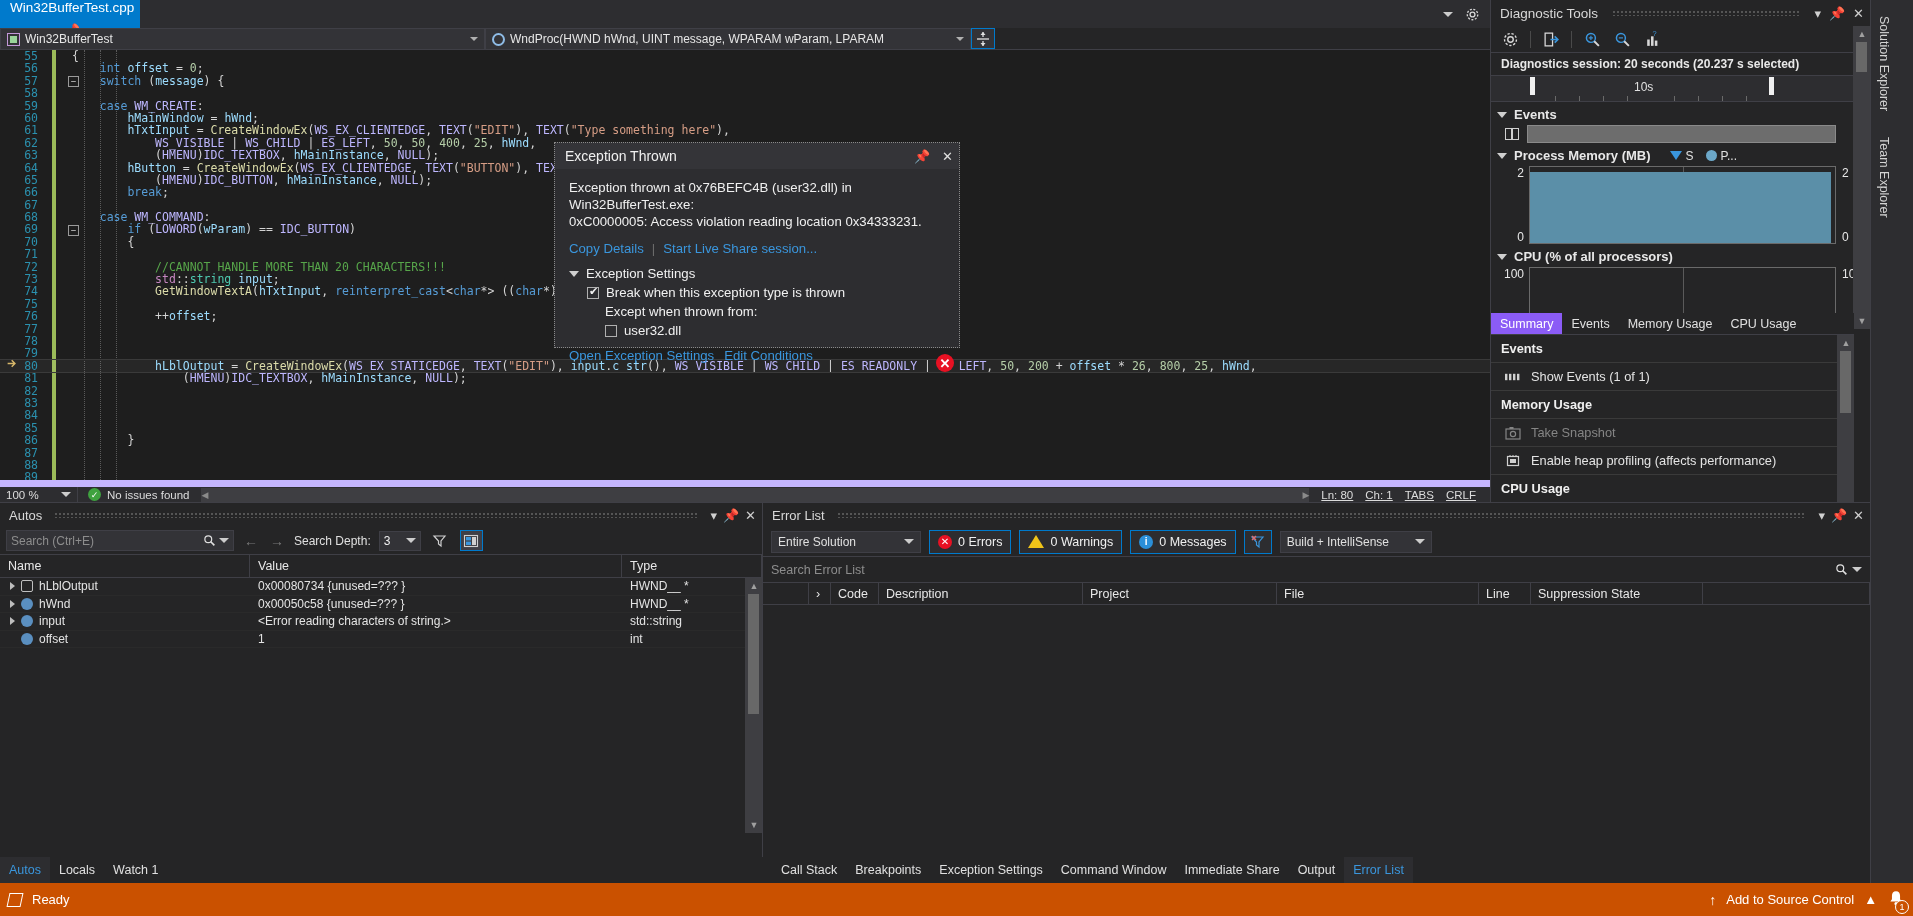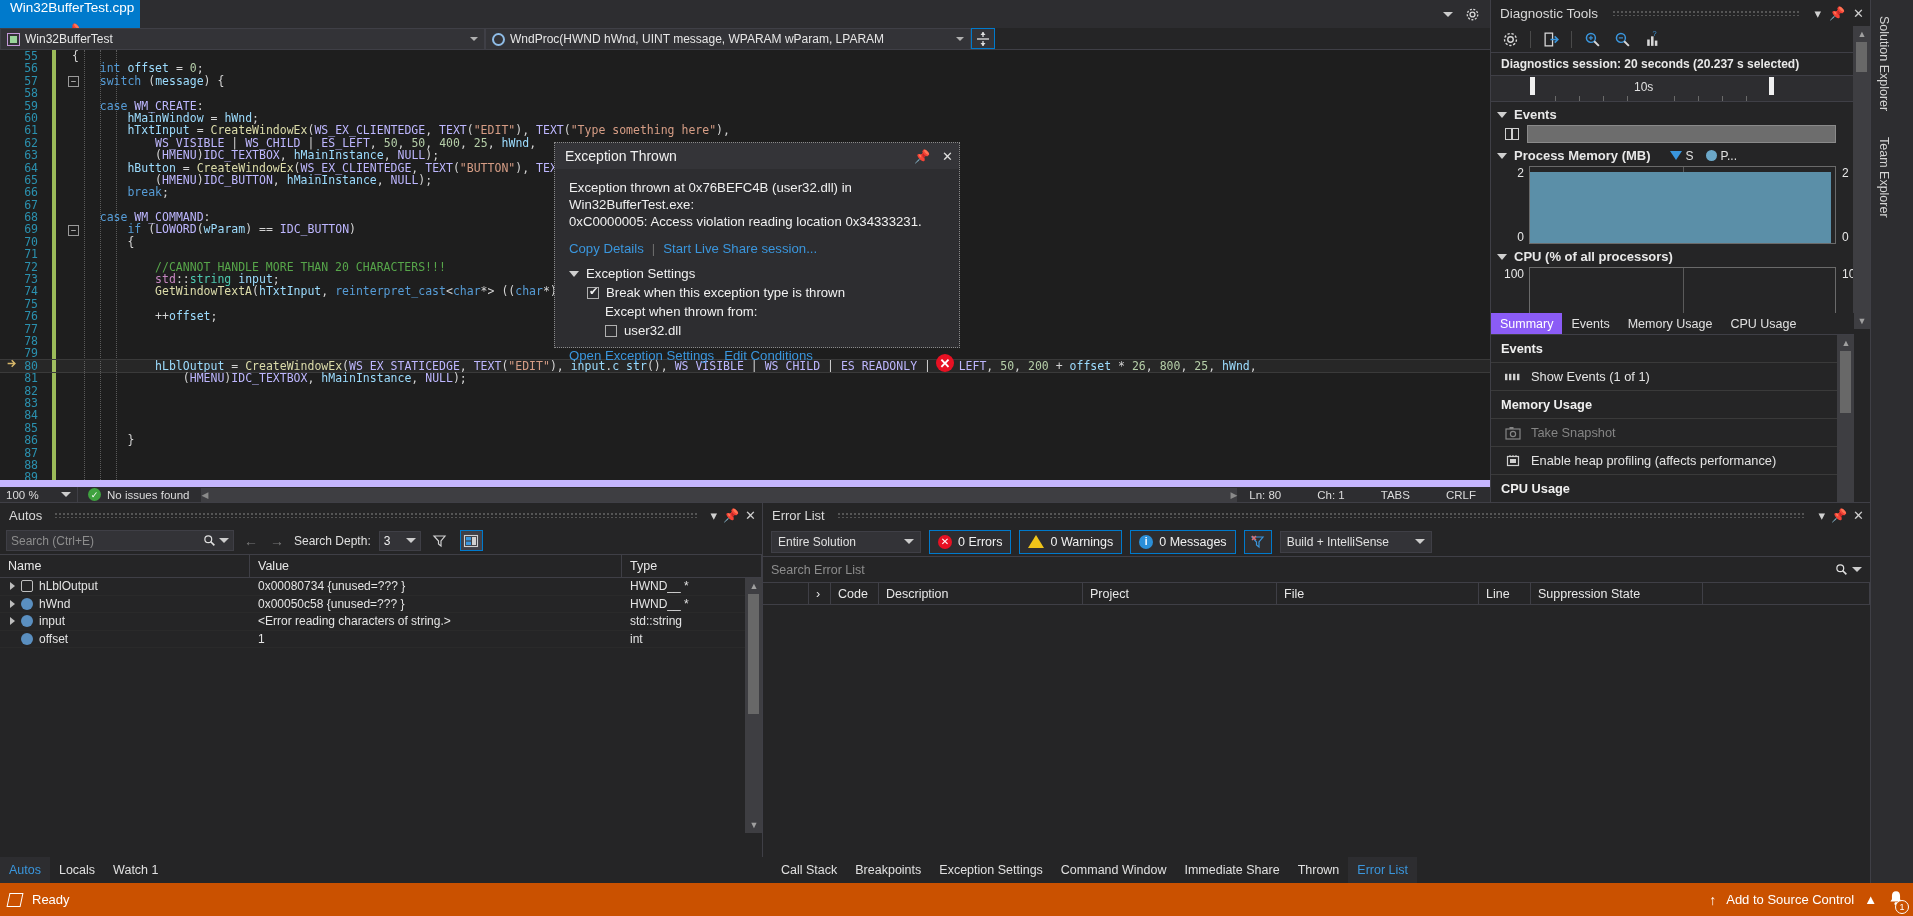--- a/index.html
+++ b/index.html
@@ -121,21 +121,21 @@
     background: #2d2d30; display: flex; align-items: center; font-size: 11.5px;
     color: #dcdcdc; border-top: 7px solid #c4b5fd;
   }
   .zoombox { width: 78px; display: flex; align-items: center; justify-content: space-between;
      padding: 0 6px; border-right: 1px solid #3f3f46; height: 100%; }
   .issues { display: flex; align-items: center; gap: 6px; padding-left: 10px; }
   .ok-circle { width: 13px; height: 13px; border-radius: 50%; background: #3fa23f;
      color:#fff; font-size:9px; display:flex; align-items:center; justify-content:center; }
   .hscroll { flex: 1; margin: 0 12px; height: 14px; background: #3e3e42; position: relative;
      display:flex; align-items:center; justify-content:space-between; color:#8a8a8a; font-size:9px;}
-  .ed-status-right { display: flex; gap: 36px; padding-right: 14px; }
+  .ed-status-right { display: flex; gap: 12px; padding-right: 14px; text-decoration: underline; }
 
   
   .diag {
     position: absolute; left: 1490px; top: 0; width: 380px; height: 612px;
     background: #252526; border-left: 1px solid #3f3f46;
   }
   .diag-head { height: 26px; display: flex; align-items: center; padding: 0 6px 0 9px; gap: 8px; }
   .diag-title { font-size: 13.5px; color: #d8d8d8; }
   .dots { flex: 1; height: 6px; background-image: radial-gradient(#555 1px, transparent 1px);
      background-size: 4px 4px; margin: 0 6px; }
@@ -766,21 +766,21 @@
       <div class="btab sel">Autos</div>
       <div class="btab">Locals</div>
       <div class="btab">Watch 1</div>
     </div>
   <div class="btabs-right" id="btabs-right">
       <div class="btab">Call Stack</div>
       <div class="btab">Breakpoints</div>
       <div class="btab">Exception Settings</div>
       <div class="btab">Command Window</div>
       <div class="btab">Immediate Share</div>
-      <div class="btab">Thrown</div>
+      <div class="btab">Output</div>
       <div class="btab sel">Error List</div>
     </div>
 
   <div class="statusbar">
     <span class="sb-ico"></span>
     <span>Ready</span>
     <span class="sb-right">
       <span class="arrow-up">↑</span>
       <span>Add to Source Control</span>
       <span>▲</span>

